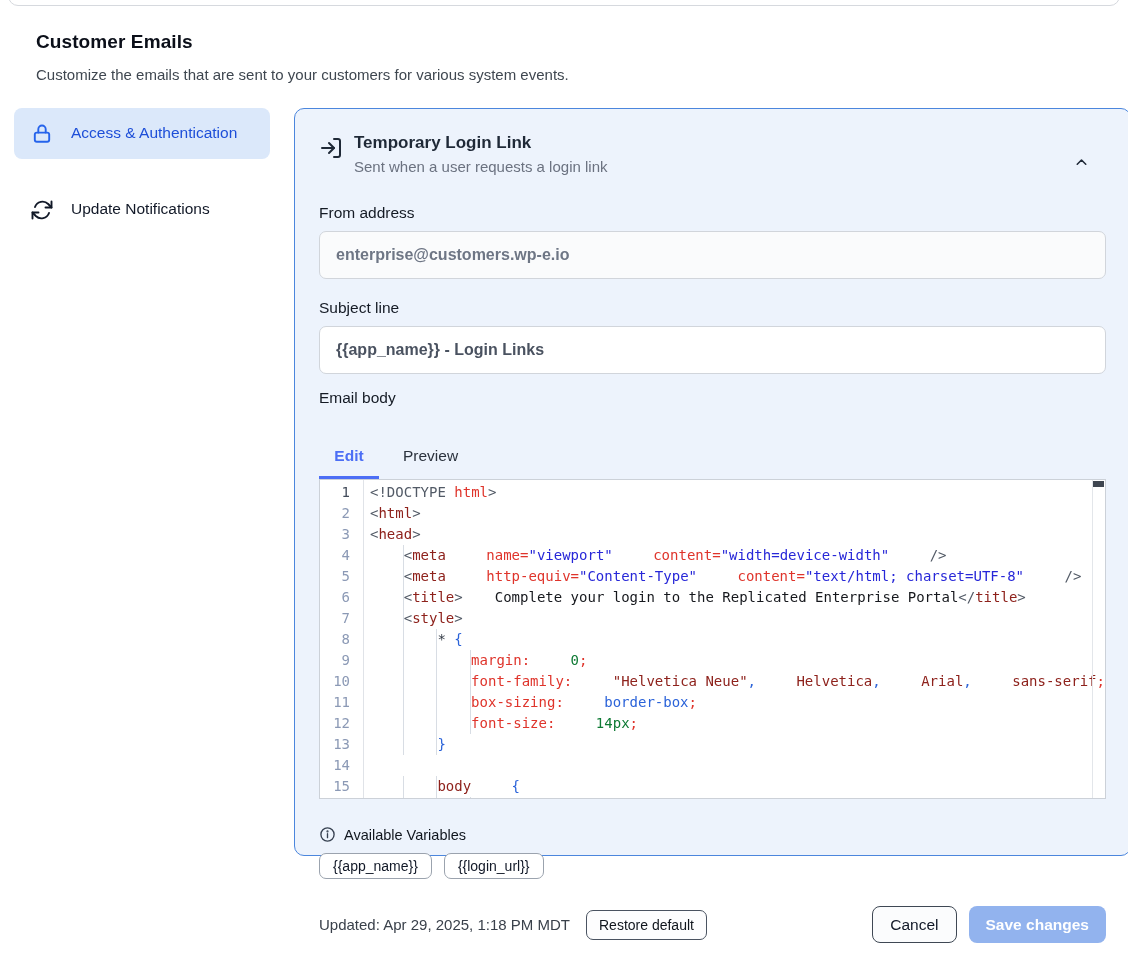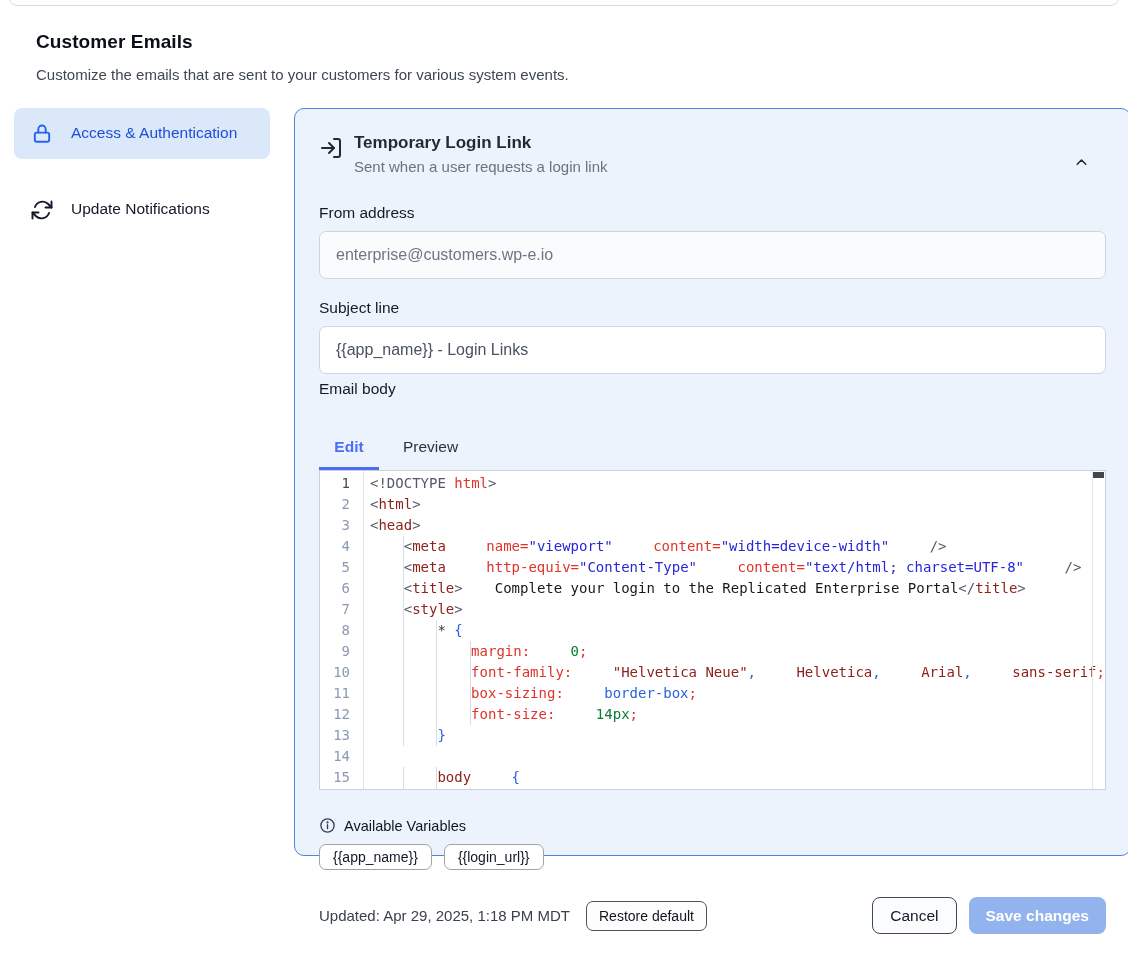--- a/index.html
+++ b/index.html
@@ -21,24 +21,24 @@
   
   .panel { flex:1; height:748px; background:#edf3fc; border:1.5px solid #4b86dd;
     border-radius:10px; padding:24px; position:relative; }
   .panel-head { display:flex; align-items:flex-start; gap:11px; margin-bottom:29px; }
   .panel-head .p-ico { flex:0 0 24px; height:24px; margin-top:3px; }
   .p-title { font-size:17px; font-weight:700; color:#1f2937; }
   .p-sub { margin-top:5px; font-size:15px; color:#6b7280; }
   .collapse-btn { position:absolute; right:40px; top:45px; background:none; border:none; cursor:pointer; }
   .field-label { font-size:15.5px; color:#141a24; margin-bottom:9px; }
   .f-input { width:100%; height:48px; border:1px solid #d1d5db; border-radius:7px;
-    padding:0 16px; font-size:16px; font-family:"Liberation Sans",sans-serif; outline:none; }
+    padding:0 16px; font-size:16px; font-family:"Liberation Sans",sans-serif; outline:none;font-weight:bold; }
   .f-input.muted { background:#fafbfc; color:#6e7685; }
   .f-input.live { background:#ffffff; color:#4a5260; }
-  .gap1 { margin-bottom:20px; } .gap2 { margin-bottom:6px; }
+  .gap1 { margin-bottom:20px; } .gap2 { margin-bottom:15px; }
   
   .tabs { display:flex; margin-top:40px; align-items:flex-end; }
   .tab { font-size:15.5px; color:#2b323d; padding-bottom:11px; border-bottom:3px solid transparent; cursor:pointer; }
   .tab.first { width:60px; text-align:center; }
   .tab.other { margin-left:24px; }
   .tab.active { color:#4c6ef5; font-weight:700; border-bottom-color:#4c6ef5; }
   
   .editor { position:relative; height:320px; background:#fff; border:1px solid #ccd1d8;
     overflow:hidden; font-family:"DejaVu Sans Mono","Liberation Mono",monospace; font-size:14px; }
   .ed-lines { padding-top:2px; }

